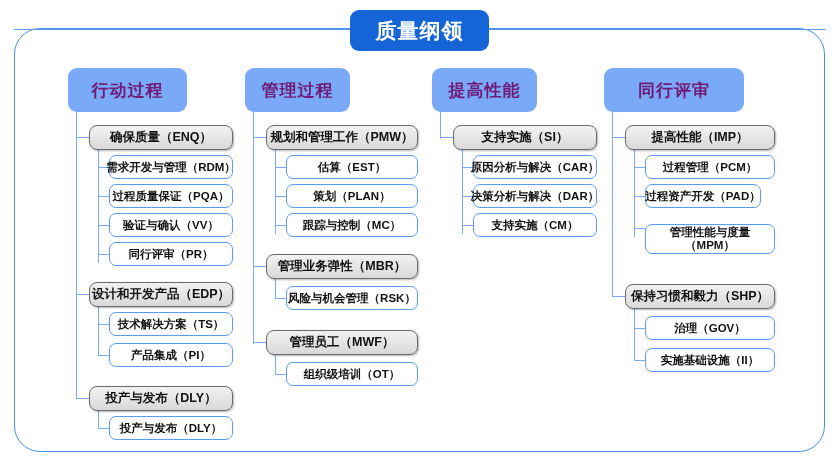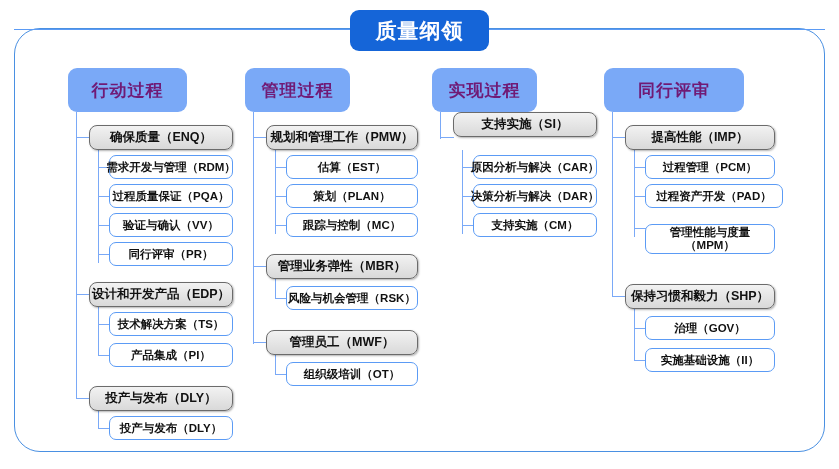--- a/index.html
+++ b/index.html
@@ -161,26 +161,26 @@
   <div class="vline" style="left:275px;top:279px;height:20px;"></div>
   <div class="hline" style="left:275px;top:298px;width:12px;"></div>
   <div class="leaf" style="left:286px;top:286px;width:132px;">风险与机会管理（RSK）</div>
 
   <div class="hline" style="left:253px;top:342px;width:14px;"></div>
   <div class="cat" style="left:266px;top:330px;width:152px;">管理员工（MWF）</div>
   <div class="vline" style="left:275px;top:355px;height:20px;"></div>
   <div class="hline" style="left:275px;top:374px;width:12px;"></div>
   <div class="leaf" style="left:286px;top:362px;width:132px;">组织级培训（OT）</div>
 
-  <div class="col-head" style="left:432px;top:68px;width:105px;">实现过程</div>
+  <div class="col-head" style="left:432px;top:68px;width:105px;">提高性能</div>
 
   <div class="vline" style="left:440px;top:112px;height:27px;"></div>
 
   <div class="hline" style="left:440px;top:137px;width:14px;"></div>
-  <div class="cat" style="left:453px;top:112px;width:144px;">支持实施（SI）</div>
+  <div class="cat" style="left:453px;top:125px;width:144px;">支持实施（SI）</div>
   <div class="vline" style="left:462px;top:150px;height:84px;"></div>
 
   <div class="hline" style="left:462px;top:167px;width:12px;"></div>
   <div class="leaf" style="left:473px;top:155px;width:124px;">原因分析与解决（CAR）</div>
 
   <div class="hline" style="left:462px;top:196px;width:12px;"></div>
   <div class="leaf" style="left:473px;top:184px;width:124px;">决策分析与解决（DAR）</div>
 
   <div class="hline" style="left:462px;top:225px;width:12px;"></div>
   <div class="leaf" style="left:473px;top:213px;width:124px;">支持实施（CM）</div>
@@ -190,21 +190,21 @@
   <div class="vline" style="left:612px;top:112px;height:185px;"></div>
 
   <div class="hline" style="left:612px;top:137px;width:14px;"></div>
   <div class="cat" style="left:625px;top:125px;width:150px;">提高性能（IMP）</div>
   <div class="vline" style="left:634px;top:150px;height:87px;"></div>
 
   <div class="hline" style="left:634px;top:167px;width:12px;"></div>
   <div class="leaf" style="left:645px;top:155px;width:130px;">过程管理（PCM）</div>
 
   <div class="hline" style="left:634px;top:196px;width:12px;"></div>
-  <div class="leaf" style="left:645px;top:184px;width:138px;">过程资产开发（PAD）</div>
+  <div class="leaf" style="left:645px;top:184px;width:116px;">过程资产开发（PAD）</div>
 
   <div class="hline" style="left:634px;top:228px;width:12px;"></div>
   <div class="leaf two-line" style="left:645px;top:213px;width:130px;">管理性能与度量（MPM）</div>
 
   <div class="hline" style="left:612px;top:296px;width:14px;"></div>
   <div class="cat" style="left:625px;top:284px;width:150px;">保持习惯和毅力（SHP）</div>
   <div class="vline" style="left:634px;top:309px;height:52px;"></div>
 
   <div class="hline" style="left:634px;top:328px;width:12px;"></div>
   <div class="leaf" style="left:645px;top:316px;width:130px;">治理（GOV）</div>

